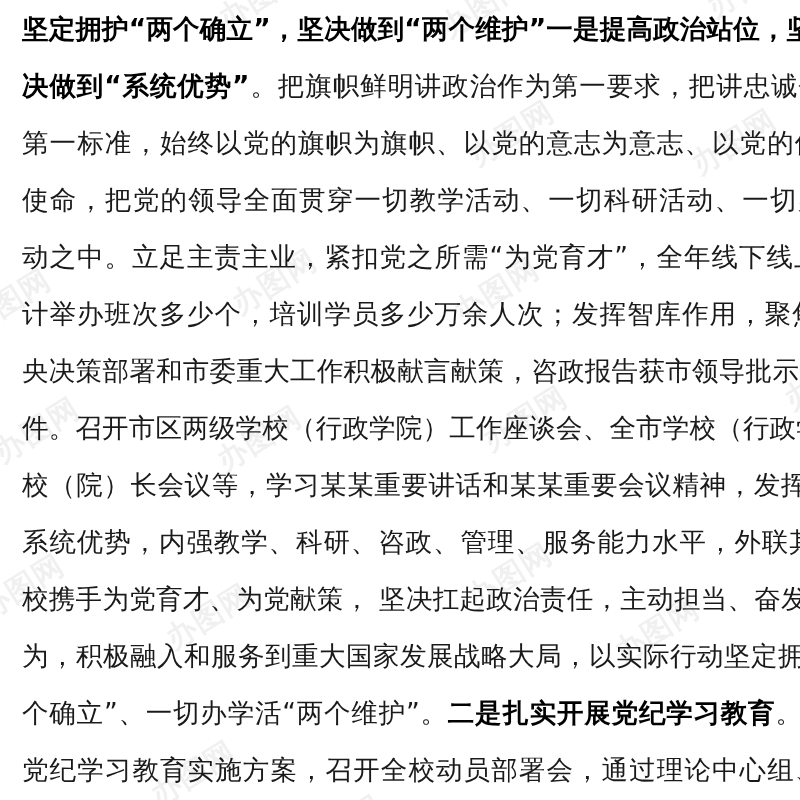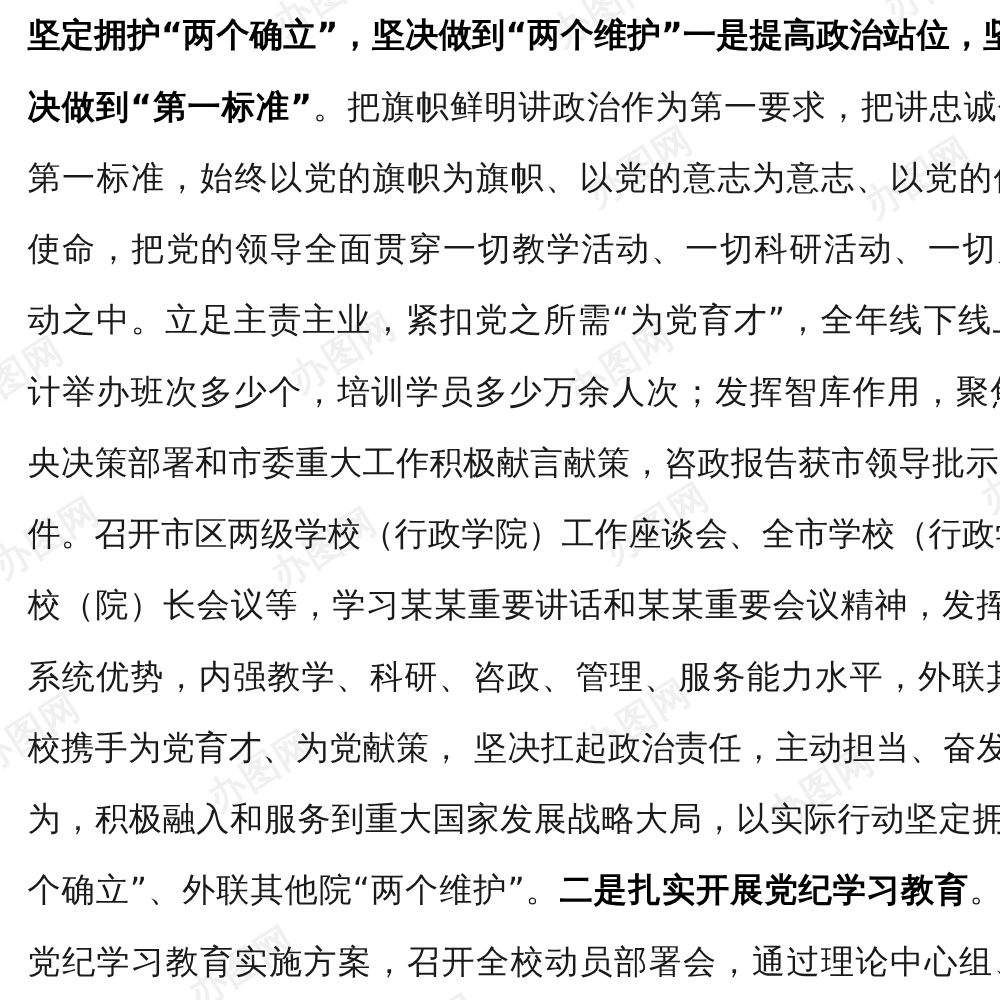--- a/index.html
+++ b/index.html
@@ -154,21 +154,21 @@
     </div>
   </div>
 
   <div id="doc-body">
 
     <div class="doc-line l1">
       <span class="bold">坚定拥护“两个确立”，坚决做到“两个维护”一是提高政治站位，坚</span>
     </div>
 
     <div class="doc-line l2">
-      <span class="bold">决做到“第一标准”</span><span class="reg">。把旗帜鲜明讲政治作为第一要求，把讲忠诚作为</span>
+      <span class="bold">决做到“系统优势”</span><span class="reg">。把旗帜鲜明讲政治作为第一要求，把讲忠诚作为</span>
     </div>
 
     <div class="doc-line l3">
       <span class="reg">第一标准，始终以党的旗帜为旗帜、以党的意志为意志、以党的使命为</span>
     </div>
 
     <div class="doc-line l4">
       <span class="reg">使命，把党的领导全面贯穿一切教学活动、一切科研活动、一切办学活</span>
     </div>
 
@@ -198,21 +198,21 @@
 
     <div class="doc-line l11">
       <span class="reg">校携手为党育才、为党献策， 坚决扛起政治责任，主动担当、奋发有</span>
     </div>
 
     <div class="doc-line l12">
       <span class="reg">为，积极融入和服务到重大国家发展战略大局，以实际行动坚定拥护“两</span>
     </div>
 
     <div class="doc-line l13">
-      <span class="reg">个确立”、外联其他院“两个维护”。</span><span class="bold">二是扎实开展党纪学习教育</span><span class="reg">。制定</span>
+      <span class="reg">个确立”、一切办学活“两个维护”。</span><span class="bold">二是扎实开展党纪学习教育</span><span class="reg">。制定</span>
     </div>
 
     <div class="doc-line l14">
       <span class="reg">党纪学习教育实施方案，召开全校动员部署会，通过理论中心组、“三</span>
     </div>
 
     <div class="doc-line l14">
       
     </div>
 

